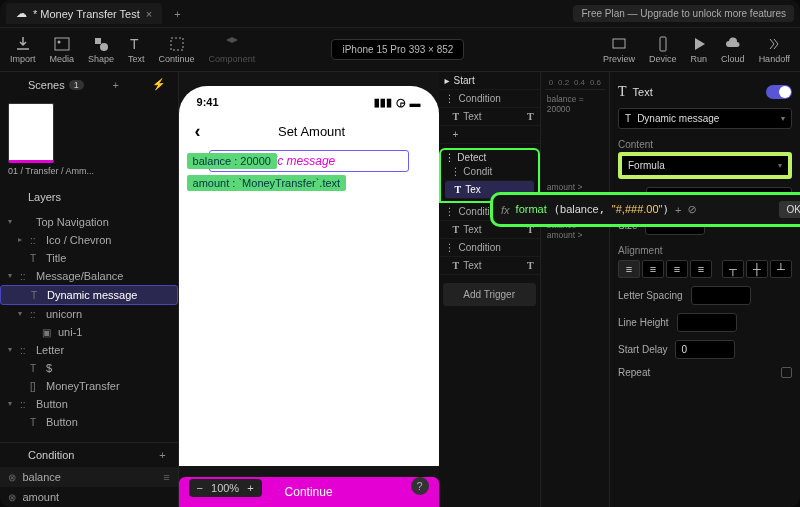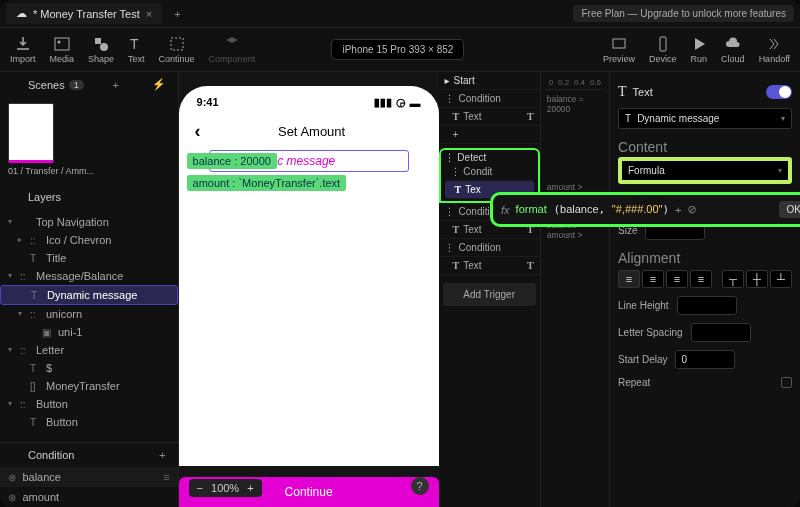--- a/index.html
+++ b/index.html
@@ -55,21 +55,21 @@
 .mid .T { font-family:serif; font-weight:bold; }
 .ticks { display:flex; justify-content:space-between; font-size:8px; color:#666; padding:2px 4px; border-bottom:1px solid #222; }
 .minfo { font-size:8.5px; padding:4px 2px; color:#777; }
 .addtrig { margin:8px 4px; padding:6px; background:#222; text-align:center; border-radius:3px; font-size:10px; color:#aaa; cursor:pointer; }
 .rhead { display:flex; align-items:center; gap:6px; padding:4px 0; }
 .rhead .T { font-family:serif; font-size:14px; }
 .toggle { margin-left:auto; width:26px; height:14px; background:#5856d6; border-radius:8px; position:relative; }
 .toggle::after { content:''; position:absolute; right:1px; top:1px; width:12px; height:12px; background:#fff; border-radius:50%; }
 .dd { background:#000; border:1px solid #333; padding:4px 6px; border-radius:3px; display:flex; align-items:center; font-size:10px; cursor:pointer; }
 .dd .cv { margin-left:auto; font-size:8px; color:#777; }
-.sect { margin-top:10px; font-size:14px; color:#888; }
+.sect { margin-top:10px; font-size:10px; color:#888; }
 .proprow { display:flex; align-items:center; gap:8px; margin:8px 0; font-size:10px; color:#aaa; }
 .proprow input { background:#000; border:1px solid #333; color:#ddd; padding:3px 5px; width:60px; border-radius:3px; font-size:10px; }
 .alignbar { display:flex; gap:2px; margin-top:4px; }
 .alignbtn { width:22px; height:18px; background:#000; border:1px solid #333; border-radius:2px; display:flex; align-items:center; justify-content:center; cursor:pointer; }
 .alignbtn.on { background:#222; }
 .formula { position:absolute; top:120px; left:-120px; width:330px; border:3px solid #4bff4b; border-radius:10px; padding:6px 8px; background:#141414; display:flex; align-items:center; gap:6px; z-index:10; }
 .formula .fx { font-style:italic; color:#888; font-size:11px; }
 .formula code { font-family:monospace; font-size:11px; }
 .formula .fn { color:#6fff6f; }
 .formula .str { color:#ffcf5e; }
@@ -378,28 +378,28 @@
       <div class="alignbtn on">≡</div>
       <div class="alignbtn">≡</div>
       <div class="alignbtn">≡</div>
       <div class="alignbtn">≡</div>
       <div style="width:6px"></div>
       <div class="alignbtn">┬</div>
       <div class="alignbtn">┼</div>
       <div class="alignbtn">┴</div>
     </div>
     <div class="proprow">
+        <span>Letter Spacing</span>
+        <input value="" style="">
+      </div>
+    <div class="proprow">
         <span>Line Height</span>
         <input value="" style="">
       </div>
     <div class="proprow">
-        <span>Letter Spacing</span>
-        <input value="" style="">
-      </div>
-    <div class="proprow">
         <span>Start Delay</span>
         <input value="0" style="">
       </div>
     <div class="proprow">
         <span>Repeat</span>
         <div class="chk"></div>
       </div>
   </div>
 </div>
 

